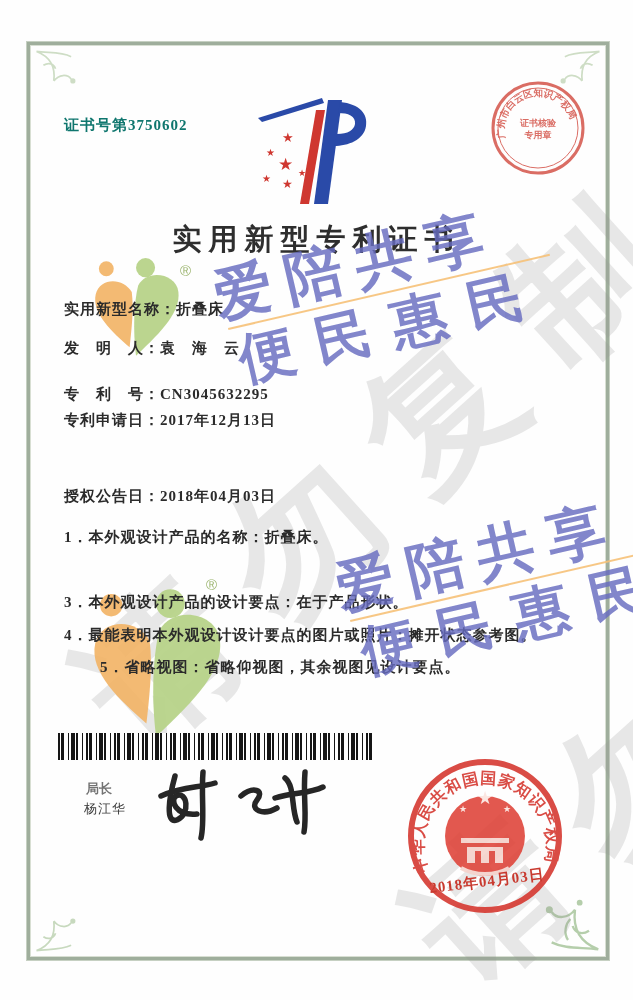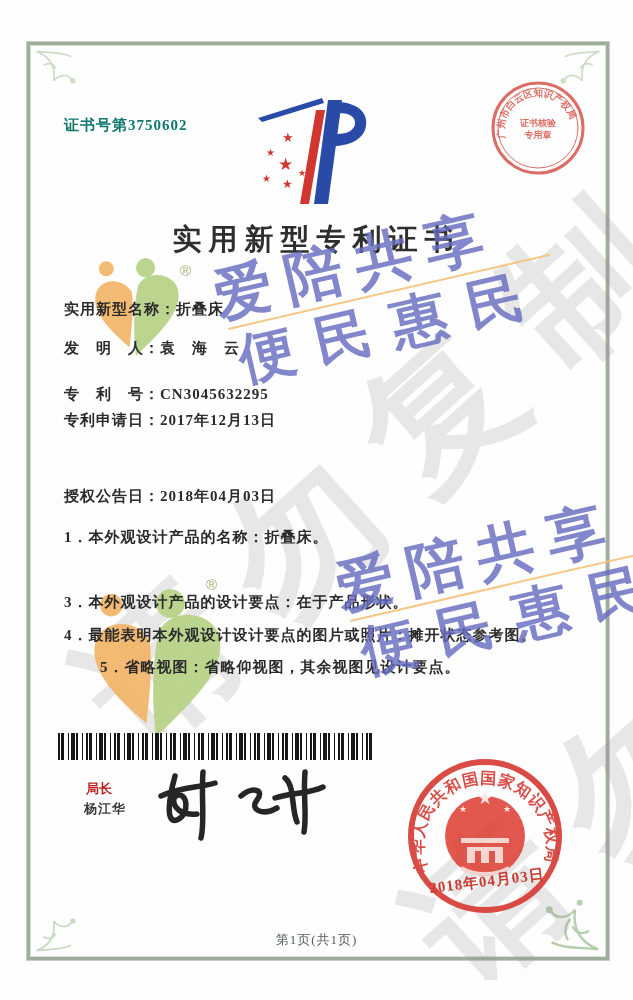--- a/index.html
+++ b/index.html
@@ -43,22 +43,22 @@
   .wm-brand .l1{font-size:58px;letter-spacing:14px;line-height:1.05;}
   .wm-brand .divider{border-top:2px solid rgba(246,193,120,0.9);width:330px;margin:2px 0 4px 6px;}
   .wm-brand .l2{font-size:56px;letter-spacing:22px;line-height:1.05;margin-left:10px;}
   .barcode{
     position:absolute;left:58px;top:733px;width:318px;height:27px;z-index:2;
     background:repeating-linear-gradient(90deg,
       #161616 0 2px,#fff 2px 3px,#161616 3px 6px,#fff 6px 10px,
       #161616 10px 11px,#fff 11px 13px,#161616 13px 17px,#fff 17px 18px,
       #161616 18px 20px,#fff 20px 24px,#161616 24px 25px,#fff 25px 28px);
   }
-  .sig-title{position:absolute;left:86px;top:780px;z-index:2;font-weight:bold;font-size:13px;color:#b91c1c;}
-  .sig-name{position:absolute;left:84px;top:800px;z-index:2;font-weight:bold;font-size:13px;color:#3a3a3a;letter-spacing:1px;}
+  .sig-title{position:absolute;left:86px;top:780px;z-index:2;font-weight:bold;font-size:13px;color:#737373;}
+  .sig-name{position:absolute;left:84px;top:800px;z-index:2;font-weight:normal;font-size:13px;color:#3a3a3a;letter-spacing:1px;}
   .sig-scribble{position:absolute;left:145px;top:758px;z-index:2;}
   .seal{position:absolute;left:405px;top:756px;z-index:2;}
   .seal-date{
     position:absolute;left:402px;top:872px;width:170px;z-index:3;text-align:center;
     transform:rotate(-7deg);font-weight:bold;font-size:15px;color:#c93a2f;letter-spacing:1px;
   }
   .corner-stamp{position:absolute;left:488px;top:78px;z-index:2;opacity:.85;}
   .footer-page{
     position:absolute;left:0;right:0;top:931px;z-index:2;text-align:center;
     font-size:13px;color:#56605a;letter-spacing:1px;
@@ -210,15 +210,14 @@
     <div class="l1">爱陪共享</div>
     <div class="divider"></div>
     <div class="l2">便民惠民</div>
   </div>
   <div class="wm-brand" style="left:330px;top:560px;">
     <div class="l1">爱陪共享</div>
     <div class="divider"></div>
     <div class="l2">便民惠民</div>
   </div>
 
-  <div class="footer-page">第1页(共1页)</div>
 
 </div>
 
 </body></html>

